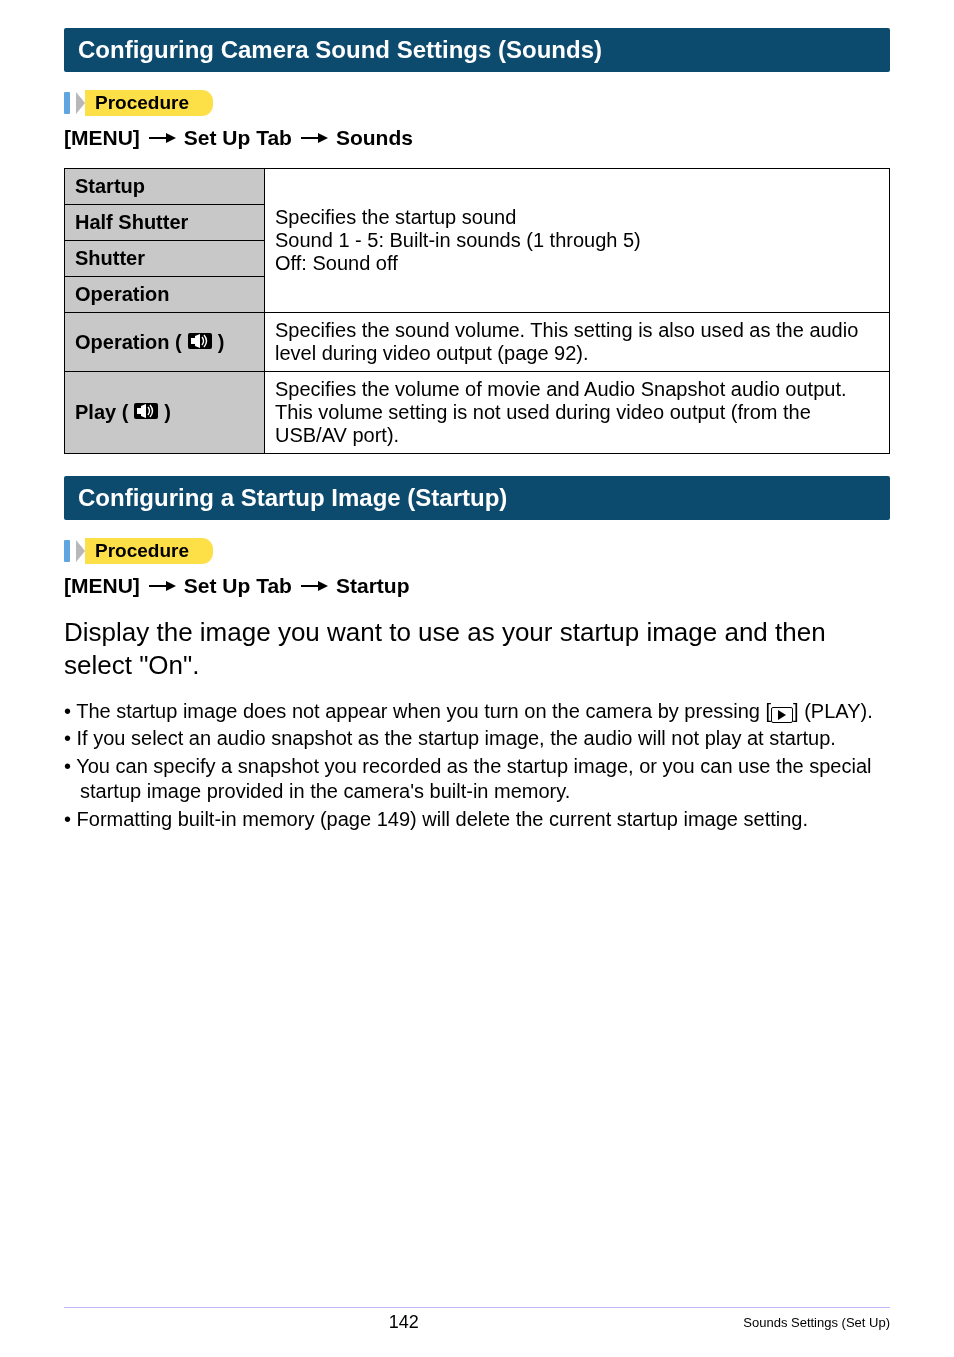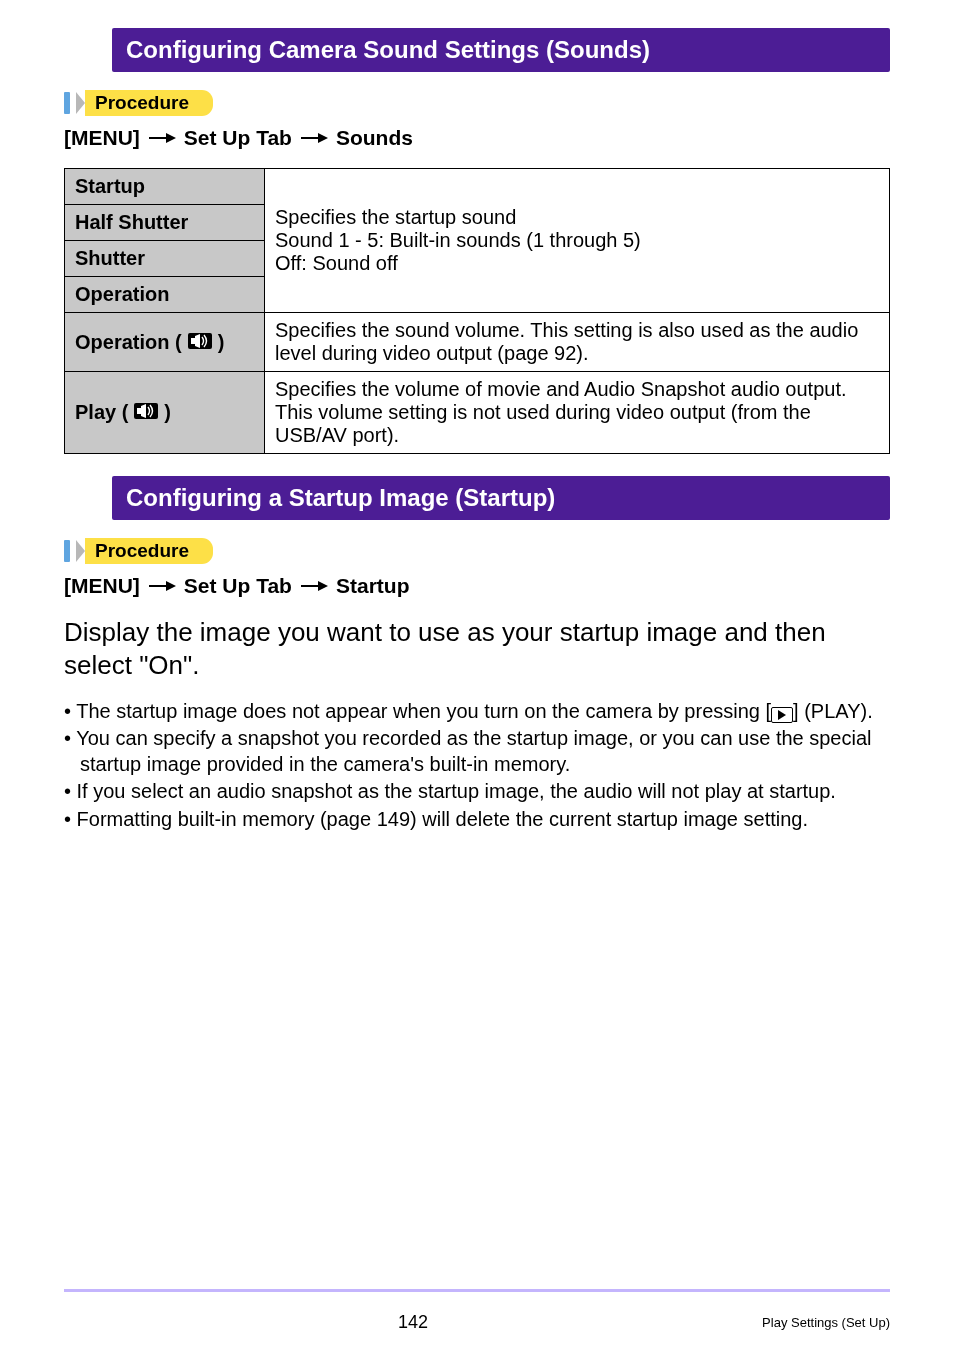--- a/index.html
+++ b/index.html
@@ -10,28 +10,27 @@
     color: #000000;
     width: 954px;
   }
   .page {
     width: 954px;
     min-height: 1357px;
     padding: 28px 64px 0 64px;
     position: relative;
   }
   .section-bar {
-    background: #4c1d95;
+    background: #0c4a6e;
     color: #ffffff;
     font-size: 24px;
     font-weight: bold;
     padding: 8px 14px;
     border-radius: 2px;
     margin-top: 0;
-    margin-left: 48px;
   }
   .section-bar.second { margin-top: 22px; }
   .proc-row {
     display: flex;
     align-items: center;
     margin-top: 18px;
     margin-bottom: 10px;
   }
   .proc-marker {
     width: 6px;
@@ -127,25 +126,25 @@
   .play-btn .tri {
     width:0;height:0;
     border-top:5px solid transparent;
     border-bottom:5px solid transparent;
     border-left:8px solid #000;
   }
   .footer {
     position: absolute;
     bottom: 24px;
     left: 64px; right: 64px;
-    border-top: 3px solid #c4b5fd;
+    border-top: 1px solid #c4b5fd;
     display: flex;
     align-items: center;
     justify-content: space-between;
-    padding-top: 20px;
+    padding-top: 4px;
     font-size: 18px;
   }
   .footer .pg { flex:1; text-align:center; font-size:18px; }
   .footer .sec { font-size:13px; color:#000; }
 </style>
 </head>
 <body>
 
 <div class="page">
 
@@ -257,24 +256,24 @@
   </div>
 
   <div class="body-para">Display the image you want to use as your startup image and then select "On".</div>
 
   <ul class="bullets">
     <li>
       <span>The startup image does not appear when you turn on the camera by pressing [</span><span class="play-btn">
           <span class="tri"></span>
         </span><span>] (PLAY).</span>
     </li>
+    <li>If you select an audio snapshot as the startup image, the audio will not play at startup.</li>
     <li>You can specify a snapshot you recorded as the startup image, or you can use the special startup image provided in the camera's built-in memory.</li>
-    <li>If you select an audio snapshot as the startup image, the audio will not play at startup.</li>
     <li>Formatting built-in memory (page 149) will delete the current startup image setting.</li>
   </ul>
 
   <div class="footer">
     <span></span>
     <span class="pg">142</span>
-    <span class="sec">Play Settings (Set Up)</span>
+    <span class="sec">Sounds Settings (Set Up)</span>
   </div>
 
 </div>
 
 </body></html>

